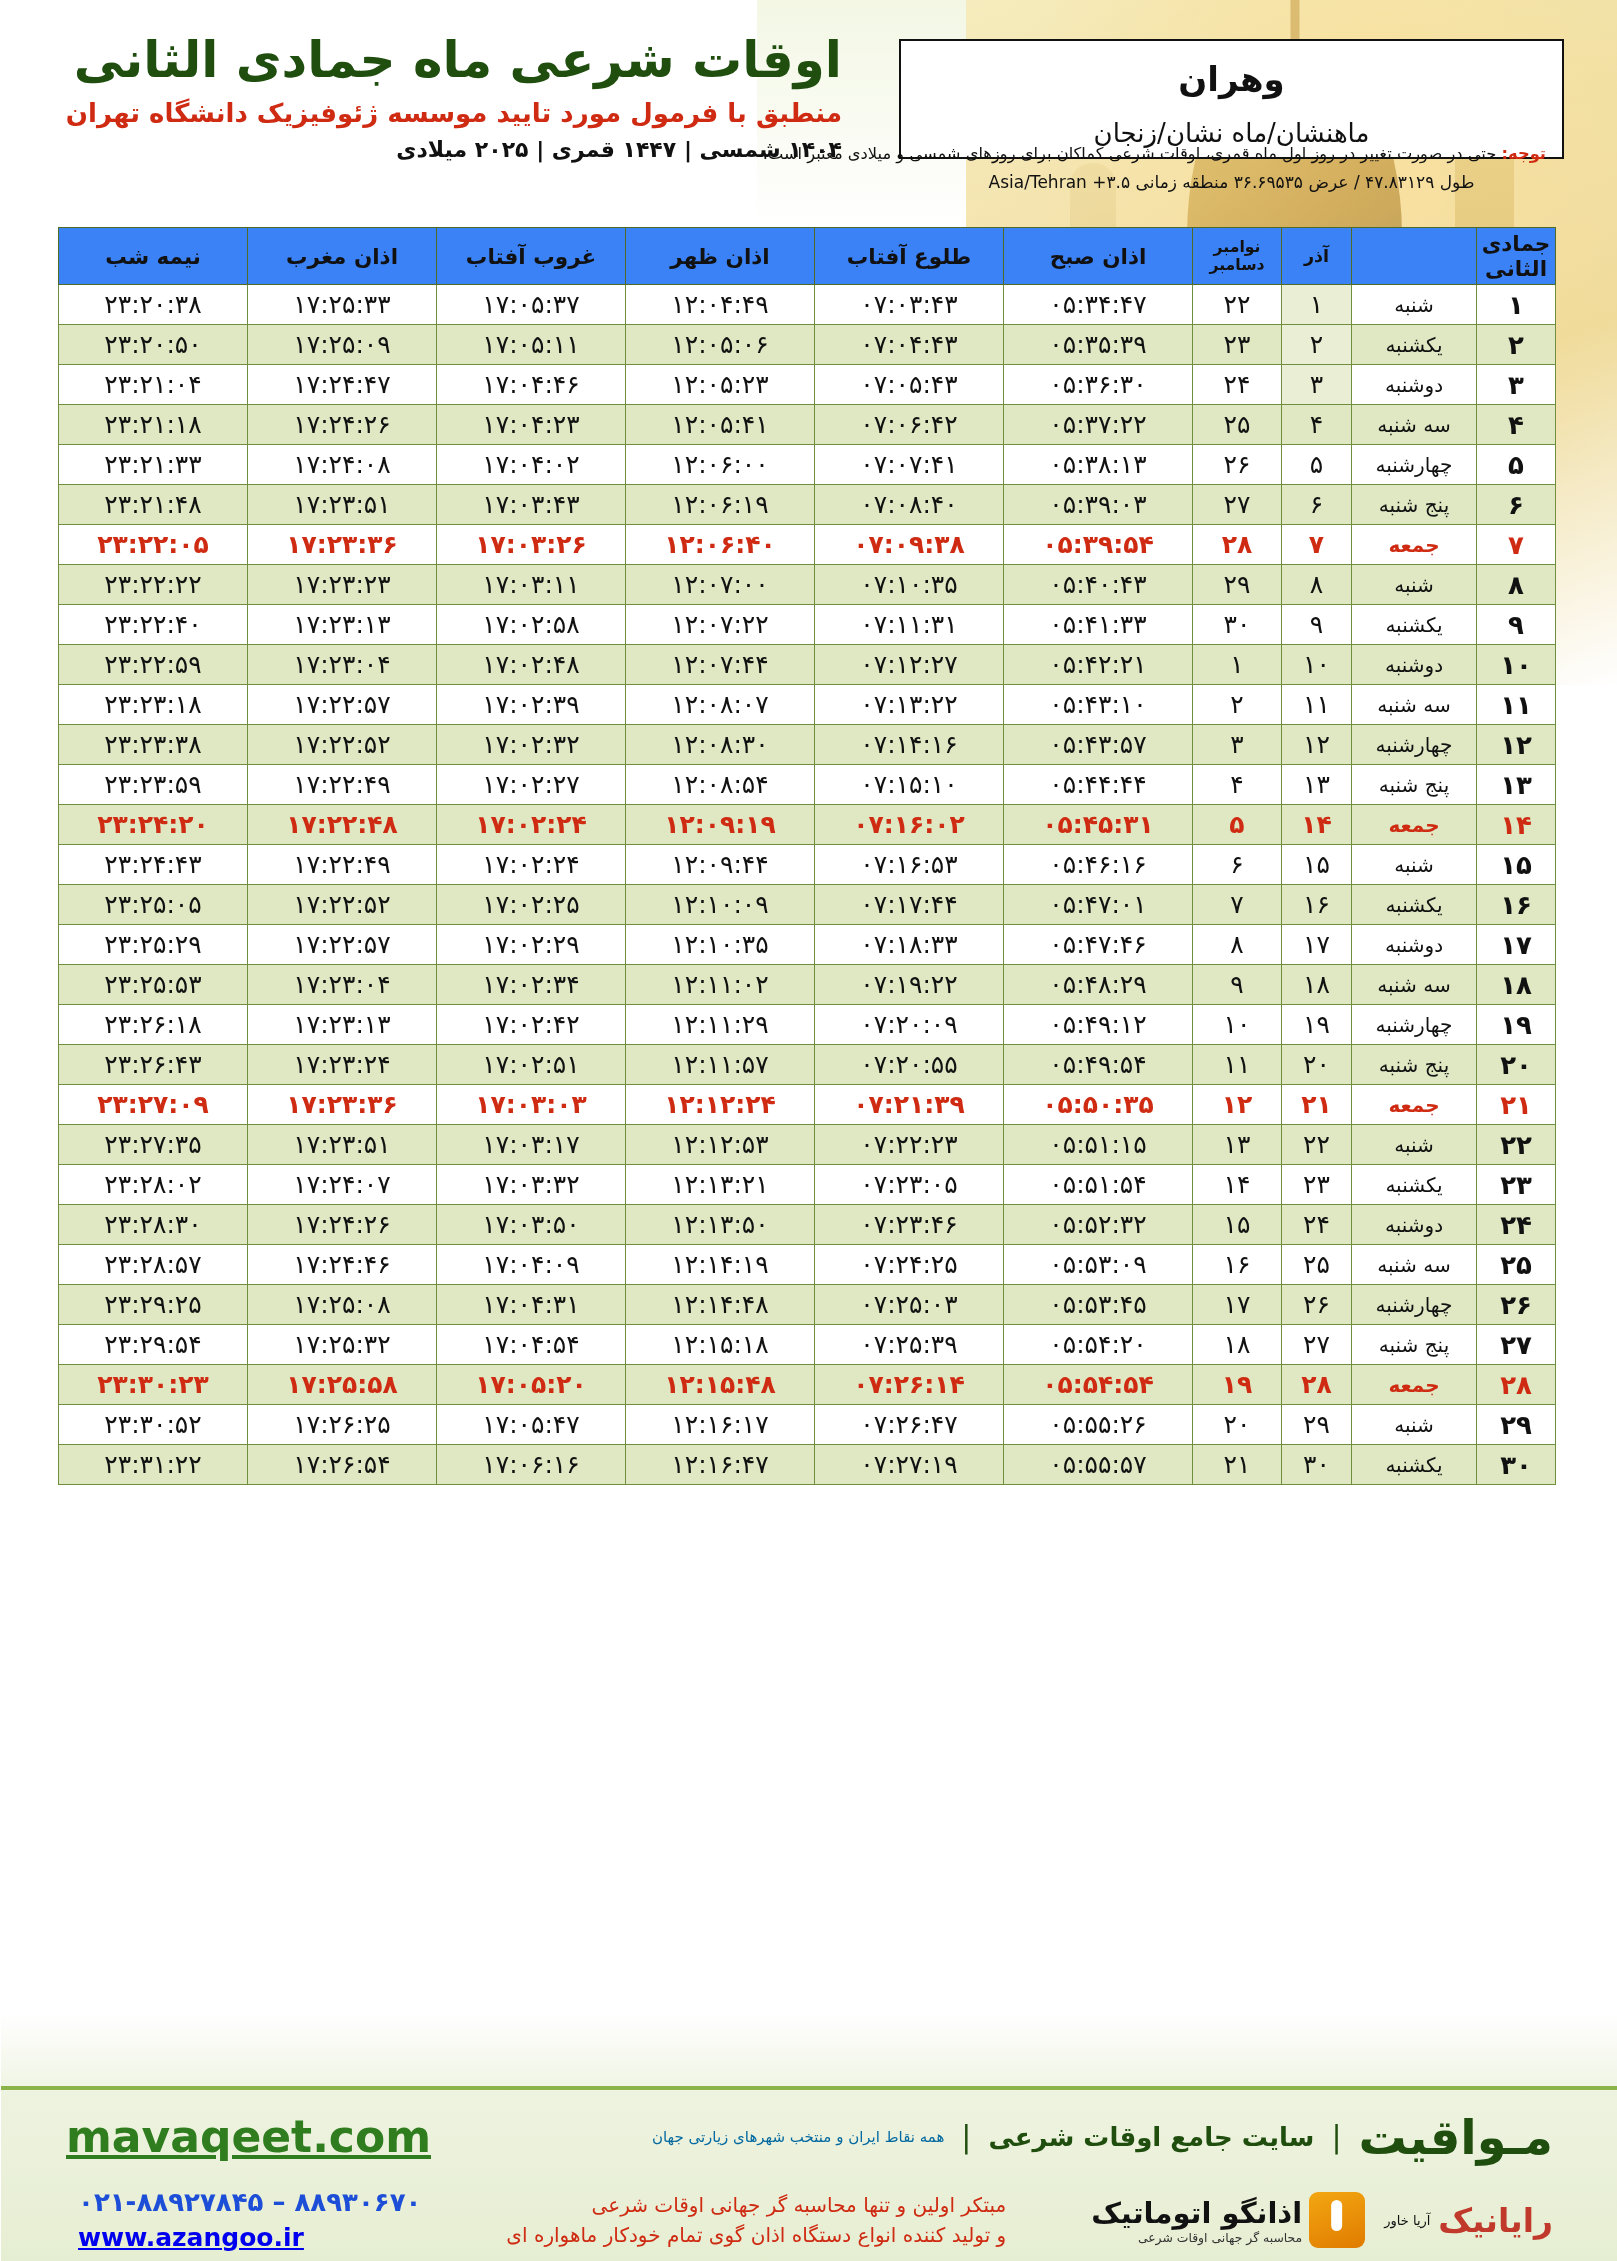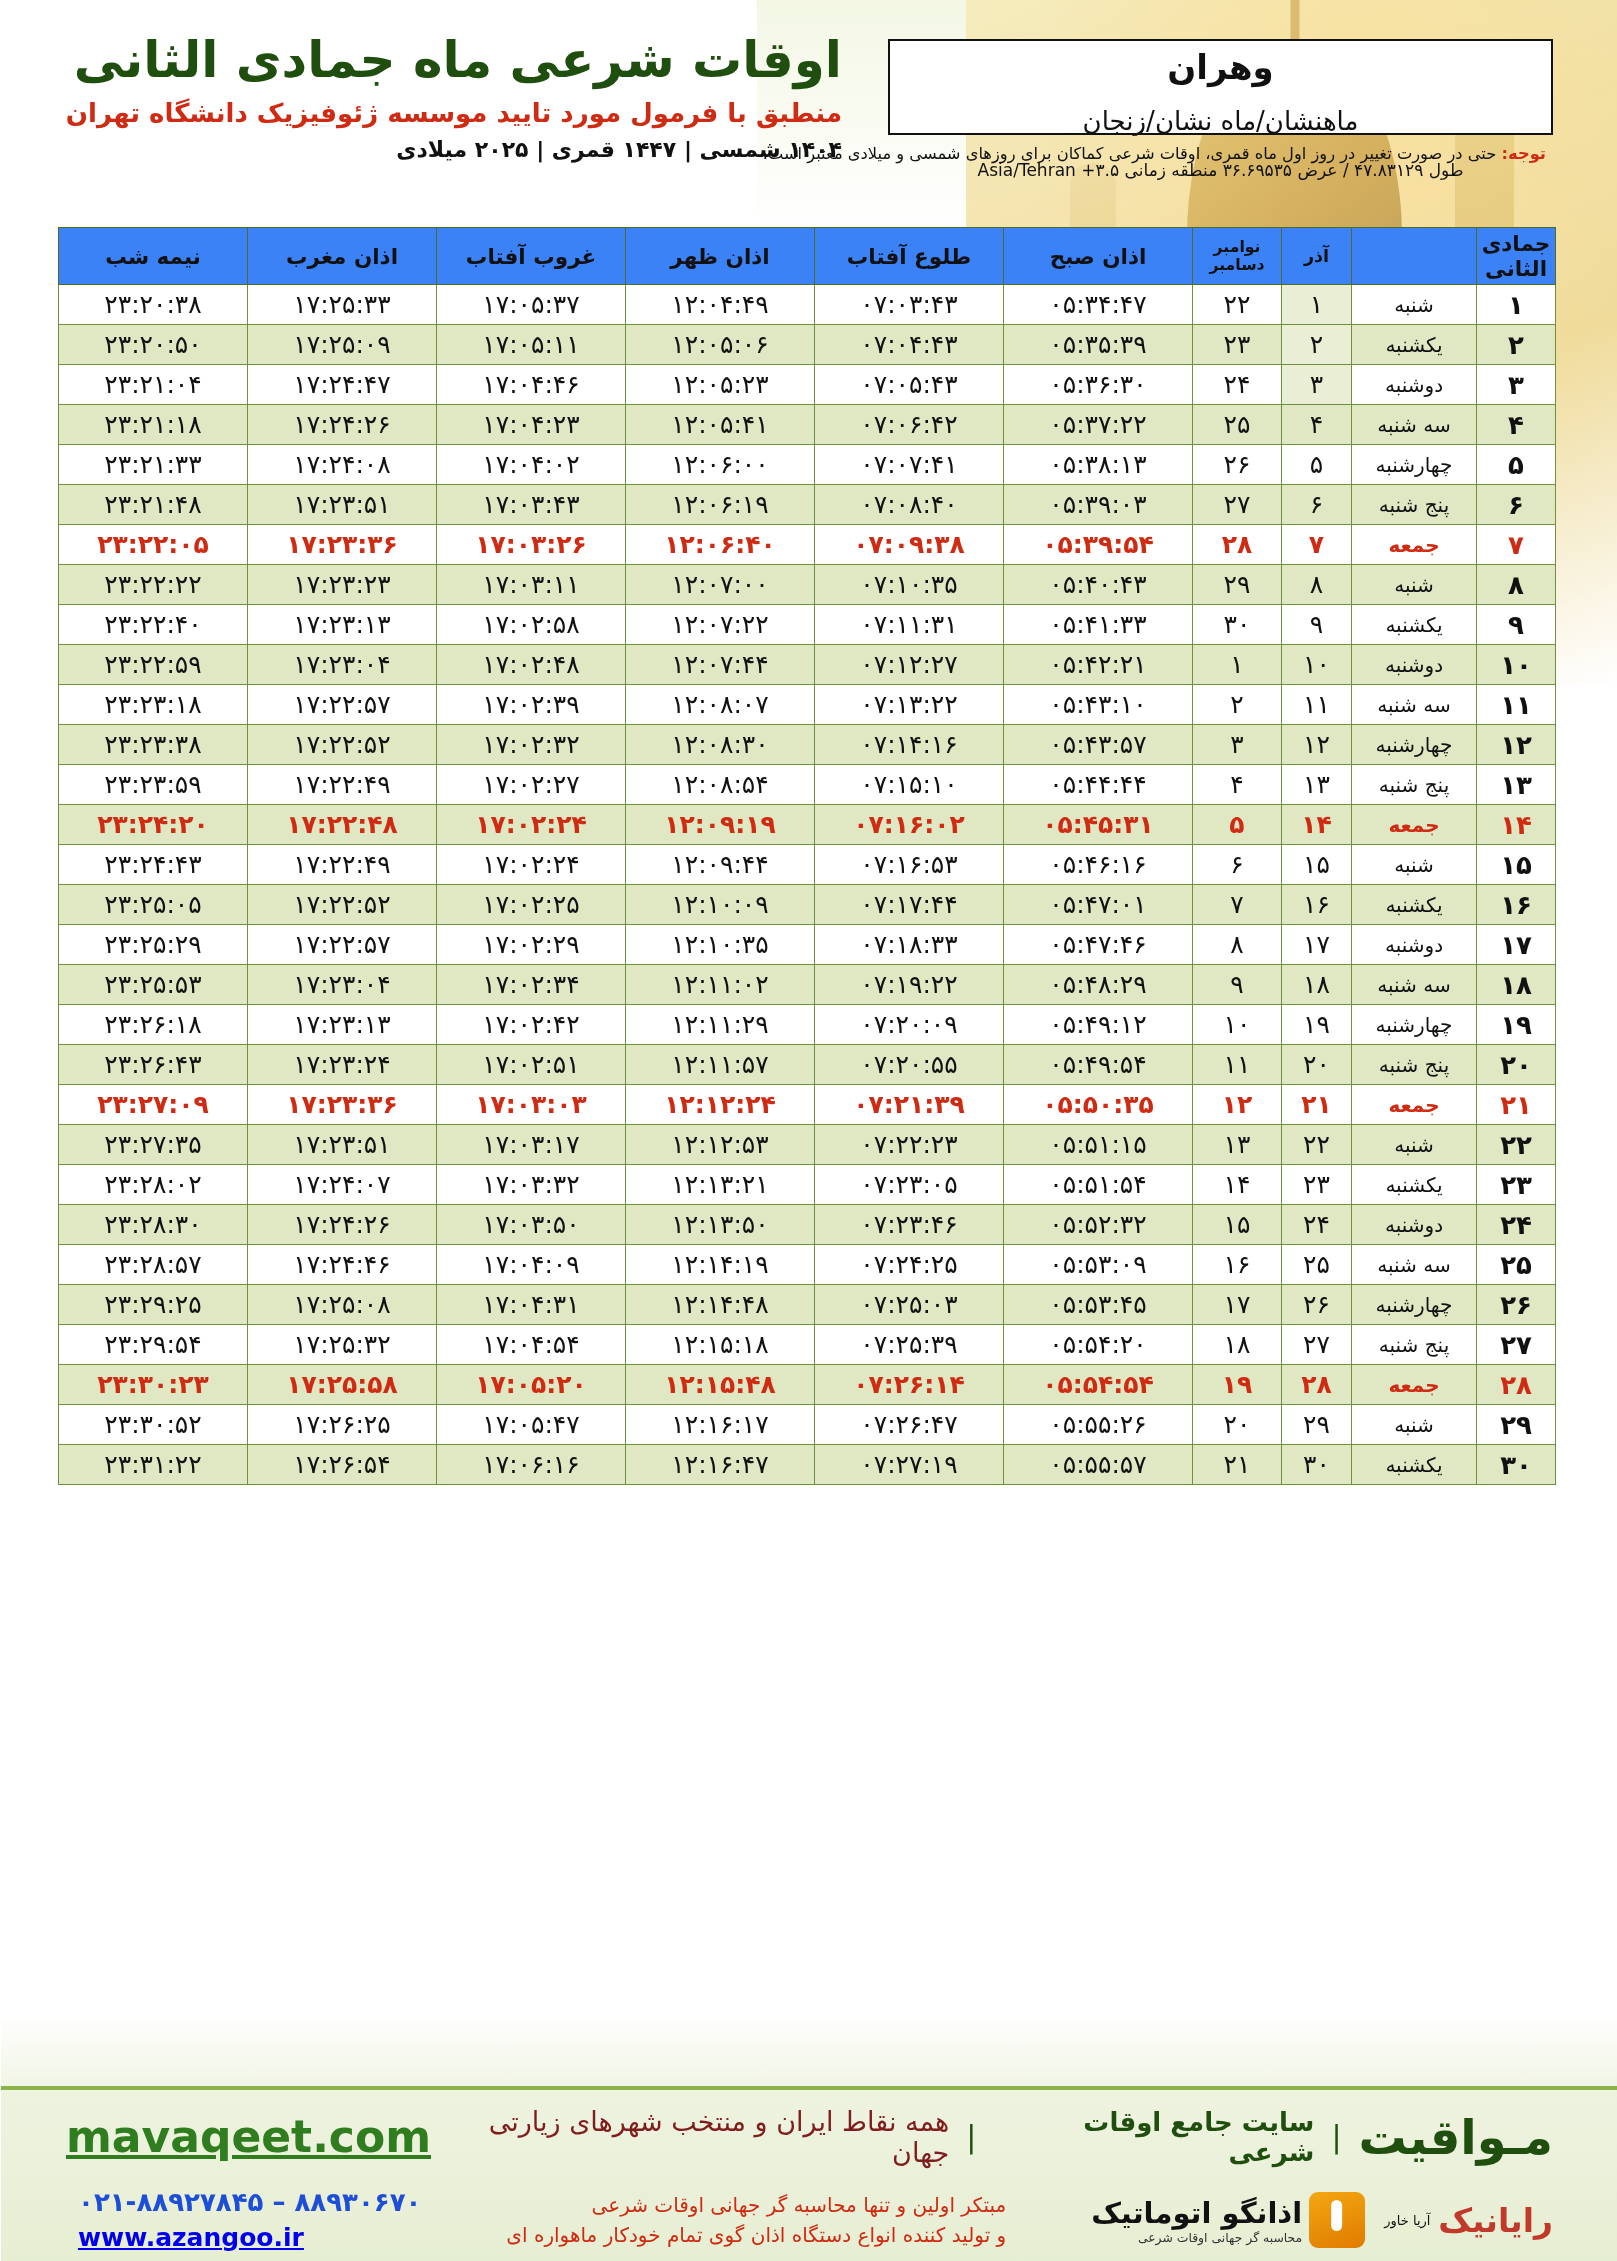--- a/index.html
+++ b/index.html
@@ -63,23 +63,23 @@
     line-height:1.05;
   }
   .title-sub{
     margin-top:11.7px;font-size:26px;font-weight:bold;color:#cf2b13;
   }
   .title-dates{
     margin-top:9px;font-size:22px;color:#111;font-weight:bold;
   }
 
   .city-box{
-    position:absolute;right:65px;top:39px;width:665px;height:96px;
+    position:absolute;right:54px;top:39px;width:665px;height:120px;
     border:2.6px solid #111;background:#ffffff;text-align:center;
-    box-sizing:border-box;padding-top:9px;
+    box-sizing:border-box;padding-top:21px;
   }
   .city-name{font-size:34px;font-weight:bold;color:#111;line-height:1.05;}
   .city-sub{font-size:26px;color:#111;margin-top:20px;}
   .city-coord{font-size:17px;color:#111;margin-top:24px;}
 
   .note{
     position:absolute;right:72px;top:144px;width:1409px;text-align:right;
     font-size:16.3px;color:#111;
   }
   .note b{color:#cf2b13;}
@@ -133,21 +133,21 @@
     display:flex;align-items:center;justify-content:space-between;
   }
   .brand-right{
     display:flex;align-items:center;gap:17px;direction:rtl;
   }
   .brand-fa{
     font-size:48px;font-weight:bold;color:#1f4e0f;letter-spacing:-1.3px;
   }
   .brand-sep{font-size:30px;color:#1f4e0f;}
   .brand-tag{font-size:26px;color:#1f4e0f;font-weight:bold;}
-  .brand-tag2{font-size:27px;color:#7f1d1d;}
+  .brand-tag2{font-size:15px;color:#0369a1;}
   .brand-url{
     font-size:44px;font-weight:bold;color:#2f7d1e;
     font-family:"DejaVu Sans", sans-serif;direction:ltr;
   }
   .footer-bottom{
     position:absolute;right:65px;top:98px;width:1487px;height:72px;
     display:flex;align-items:center;justify-content:space-between;direction:rtl;
   }
   .fb-text{text-align:right;font-size:20px;color:#cf2b13;line-height:1.5;}
   .logos{display:flex;align-items:center;gap:19.6px;}

